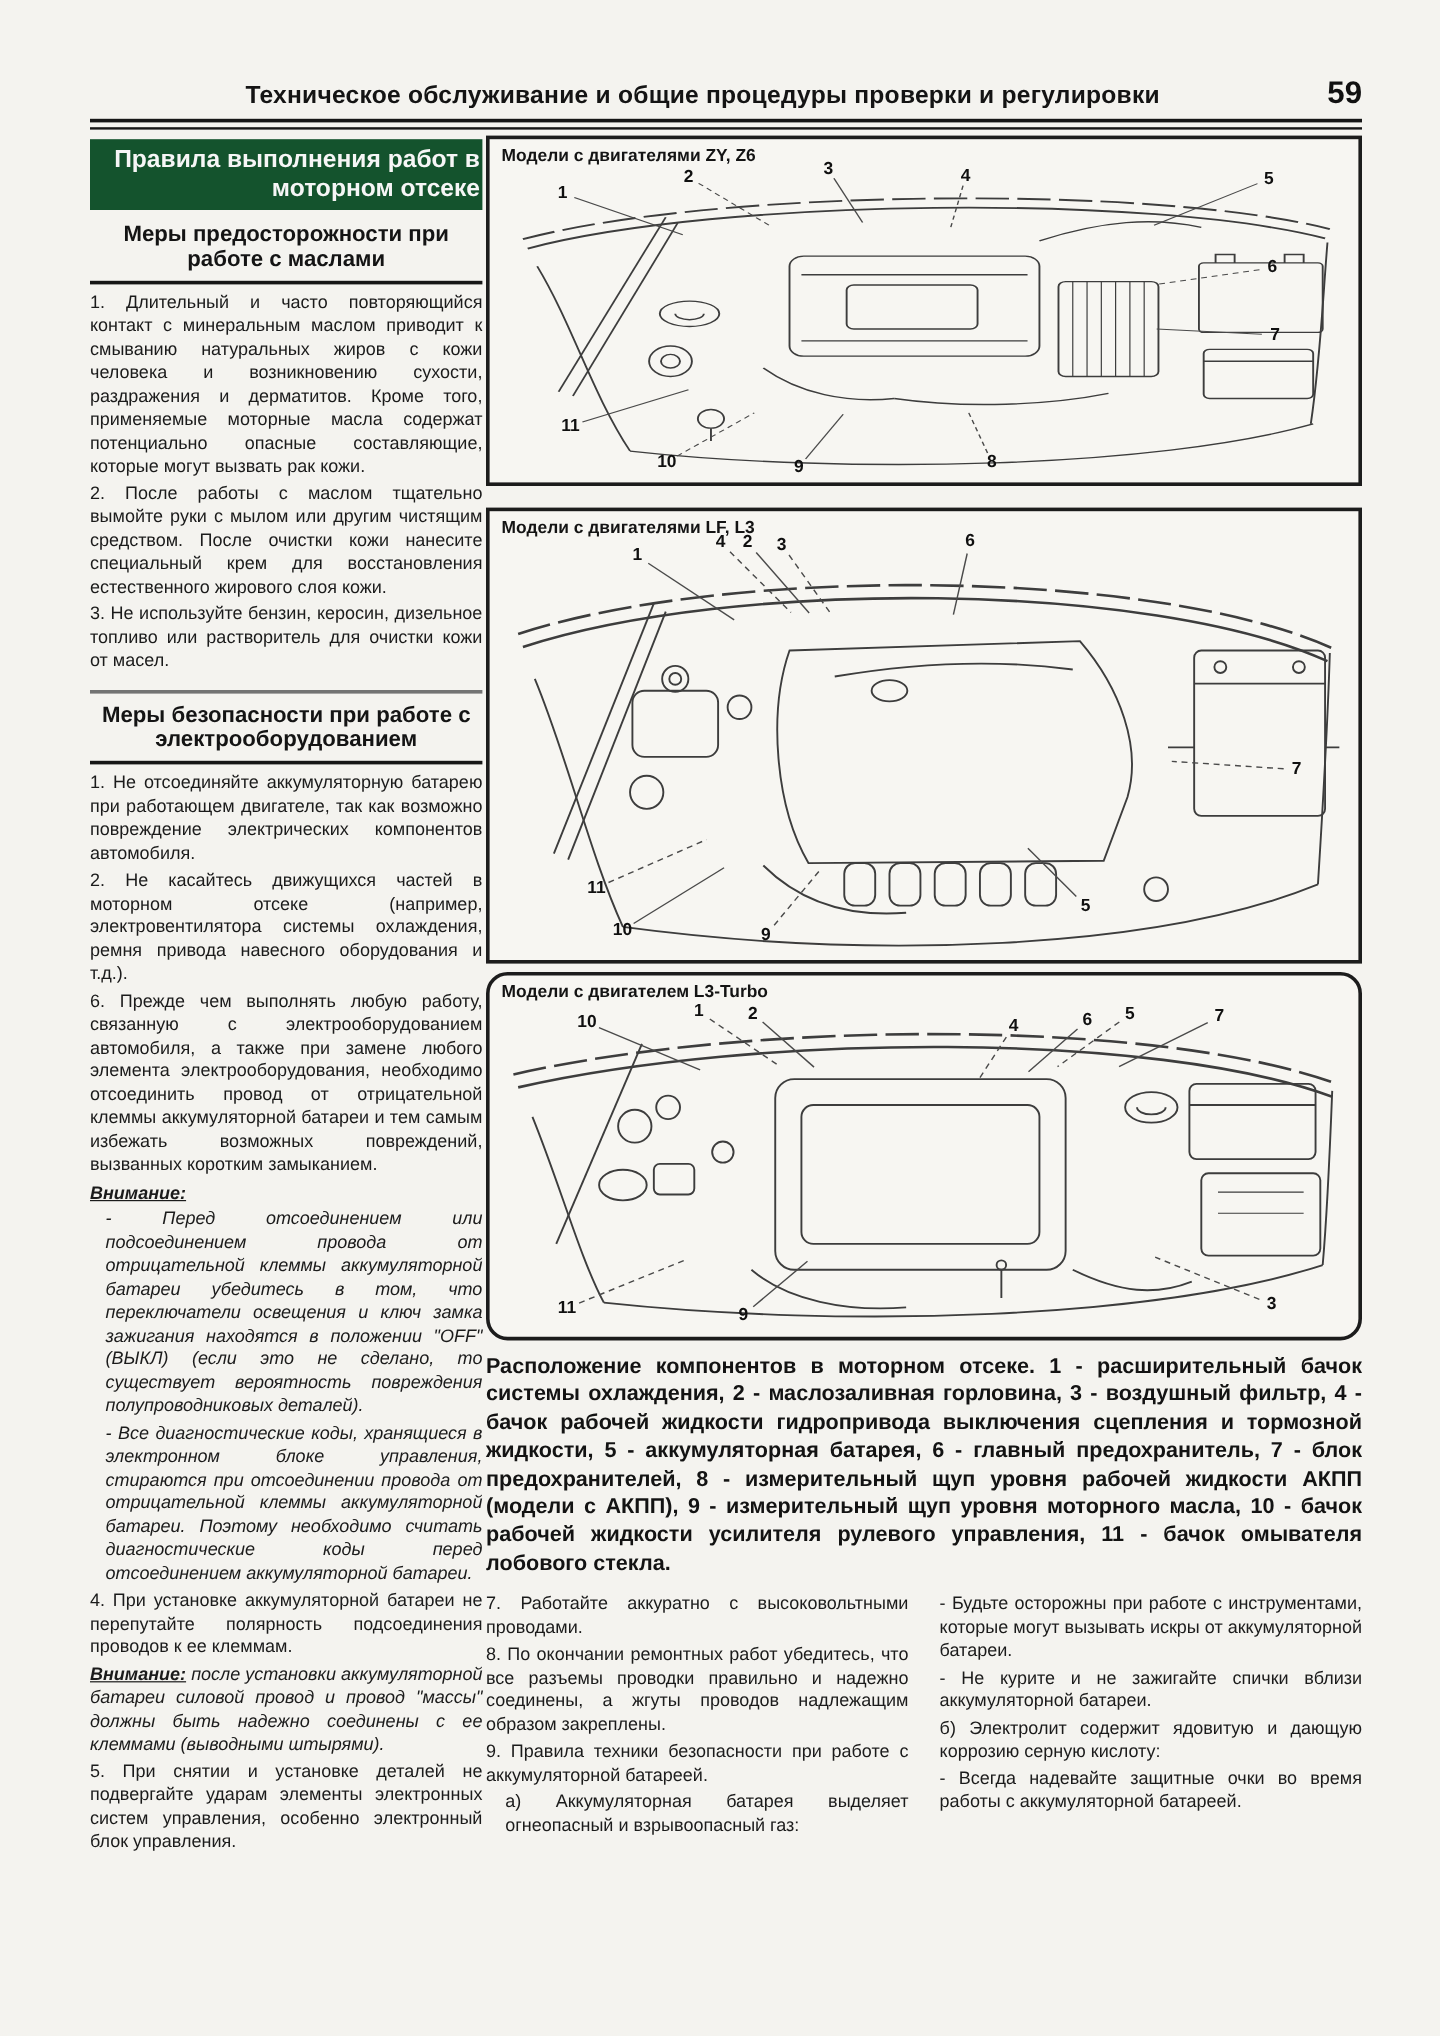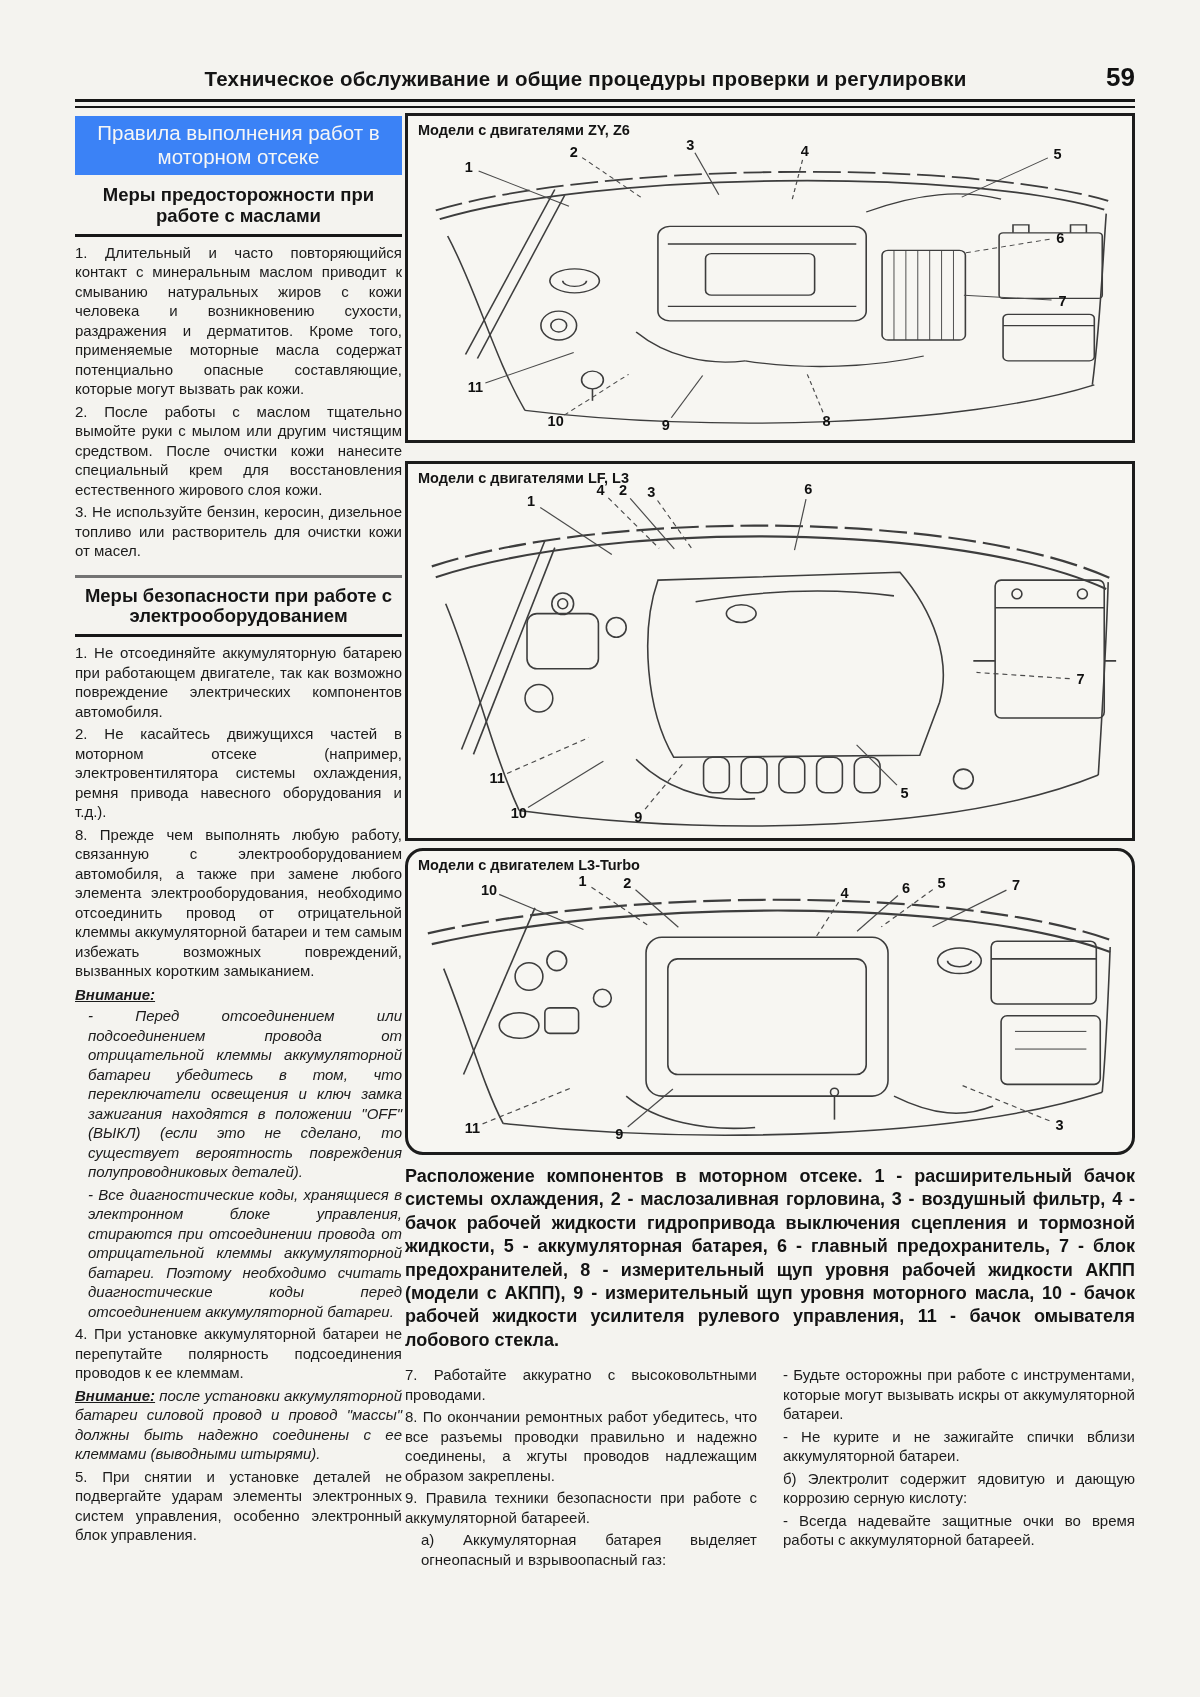--- a/index.html
+++ b/index.html
@@ -11,34 +11,34 @@
     overflow:hidden;
   }
   
   .header-row{position:absolute;left:75px;top:62px;width:1060px;display:flex;align-items:baseline;}
   .header-title{flex:1;text-align:center;font-weight:bold;font-size:20.5px;letter-spacing:.2px;color:#141414;}
   .page-num{font-size:26px;font-weight:bold;margin-left:10px;color:#111;}
   .header-rule{position:absolute;left:75px;top:99px;width:1060px;height:4px;
     border-top:3px solid #161616;border-bottom:2px solid #161616;}
   
   .left-col{position:absolute;left:75px;top:116px;width:327px;font-size:15px;line-height:1.3;text-align:justify;}
-  .title-box{background:#3b82f6;color:#f6f6f6;font-weight:normal;font-size:20.5px;line-height:1.15;
-    text-align:center;padding:5px 2px 7px;margin-bottom:10px;}
+  .title-box{background:#14532d;color:#f6f6f6;font-weight:bold;font-size:20.5px;line-height:1.15;
+    text-align:right;padding:5px 2px 7px;margin-bottom:10px;}
   .section-h{font-size:18.5px;font-weight:bold;text-align:center;line-height:1.12;
     margin:4px 0 6px;padding-bottom:7px;border-bottom:3px solid #161616;color:#141414;}
   .section-h.rule-above{border-top:3px solid #737373;padding-top:8px;margin-top:14px;}
   .left-col p{margin:0 0 3px;}
   .warn-label{font-style:italic;font-weight:bold;text-decoration:underline;margin:4px 0 2px;}
   .warn{font-style:italic;margin:0 0 3px;padding-left:13px;}
   .warn-inline{font-style:italic;}
   .warn-inline .lead{font-weight:bold;text-decoration:underline;}
   
   .right-col{position:absolute;left:405px;top:113px;width:730px;}
   .panel{position:relative;border:3px solid #1c1c1c;box-sizing:border-box;background:#f7f6f2;}
-  .panel-1{height:330px;padding-left:41px;}
+  .panel-1{height:292px;padding-left:41px;}
   .panel-2{height:380px;margin-top:18px;}
   .panel-3{height:307px;margin-top:7px;border-radius:18px;}
   .panel-title{position:absolute;left:10px;top:6px;font-weight:bold;font-size:14.5px;color:#141414;z-index:3;}
   .art,.overlay{position:absolute;left:0;top:0;width:100%;height:100%;}
   .overlay{z-index:1;}
   .callout{position:absolute;transform:translate(-50%,-50%);font-weight:bold;font-size:14.5px;color:#101010;z-index:2;}
   
   .caption{margin-top:10px;font-weight:bold;font-size:18px;line-height:1.3;text-align:justify;color:#131313;}
   .bottom-cols{margin-top:13px;display:flex;gap:26px;}
   .bcol{flex:1;font-size:15px;line-height:1.3;text-align:justify;}
@@ -57,21 +57,21 @@
 <div class="left-col">
   <div class="title-box">Правила выполнения работ в моторном отсеке</div>
   <div>
       <div class="section-h">Меры предосторожности при работе с маслами</div>
       <p>1. Длительный и часто повторяющийся контакт с минеральным маслом приводит к смыванию натуральных жиров с кожи человека и возникновению сухости, раздражения и дерматитов. Кроме того, применяемые моторные масла содержат потенциально опасные составляющие, которые могут вызвать рак кожи.</p>
       <p>2. После работы с маслом тщательно вымойте руки с мылом или другим чистящим средством. После очистки кожи нанесите специальный крем для восстановления естественного жирового слоя кожи.</p>
       <p>3. Не используйте бензин, керосин, дизельное топливо или растворитель для очистки кожи от масел.</p>
       <div class="section-h rule-above">Меры безопасности при работе с электрооборудованием</div>
       <p>1. Не отсоединяйте аккумуляторную батарею при работающем двигателе, так как возможно повреждение электрических компонентов автомобиля.</p>
       <p>2. Не касайтесь движущихся частей в моторном отсеке (например, электровентилятора системы охлаждения, ремня привода навесного оборудования и т.д.).</p>
-      <p>8. Прежде чем выполнять любую работу, связанную с электрооборудованием автомобиля, а также при замене любого элемента электрооборудования, необходимо отсоединить провод от отрицательной клеммы аккумуляторной батареи и тем самым избежать возможных повреждений, вызванных коротким замыканием.</p>
+      <p>6. Прежде чем выполнять любую работу, связанную с электрооборудованием автомобиля, а также при замене любого элемента электрооборудования, необходимо отсоединить провод от отрицательной клеммы аккумуляторной батареи и тем самым избежать возможных повреждений, вызванных коротким замыканием.</p>
       <div class="warn-label">Внимание:</div>
       <div class="warn">- Перед отсоединением или подсоединением провода от отрицательной клеммы аккумуляторной батареи убедитесь в том, что переключатели освещения и ключ замка зажигания находятся в положении "OFF" (ВЫКЛ) (если это не сделано, то существует вероятность повреждения полупроводниковых деталей).</div>
       <div class="warn">- Все диагностические коды, хранящиеся в электронном блоке управления, стираются при отсоединении провода от отрицательной клеммы аккумуляторной батареи. Поэтому необходимо считать диагностические коды перед отсоединением аккумуляторной батареи.</div>
       <p>4. При установке аккумуляторной батареи не перепутайте полярность подсоединения проводов к ее клеммам.</p>
       <p class="warn-inline"><span class="lead">Внимание:</span> после установки аккумуляторной батареи силовой провод и провод "массы" должны быть надежно соединены с ее клеммами (выводными штырями).</p>
       <p>5. При снятии и установке деталей не подвергайте ударам элементы электронных систем управления, особенно электронный блок управления.</p>
     </div>
 </div>
 
 <div class="right-col">

